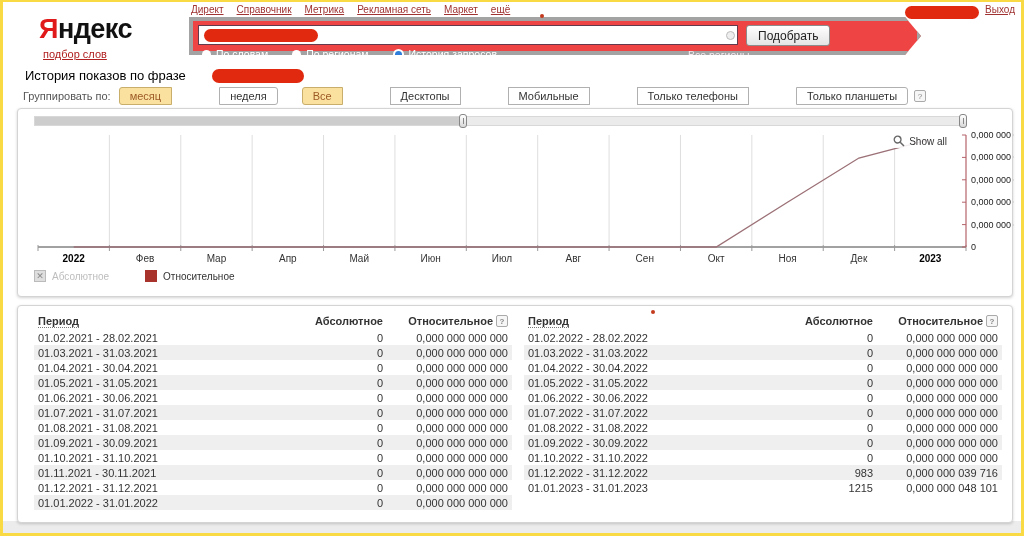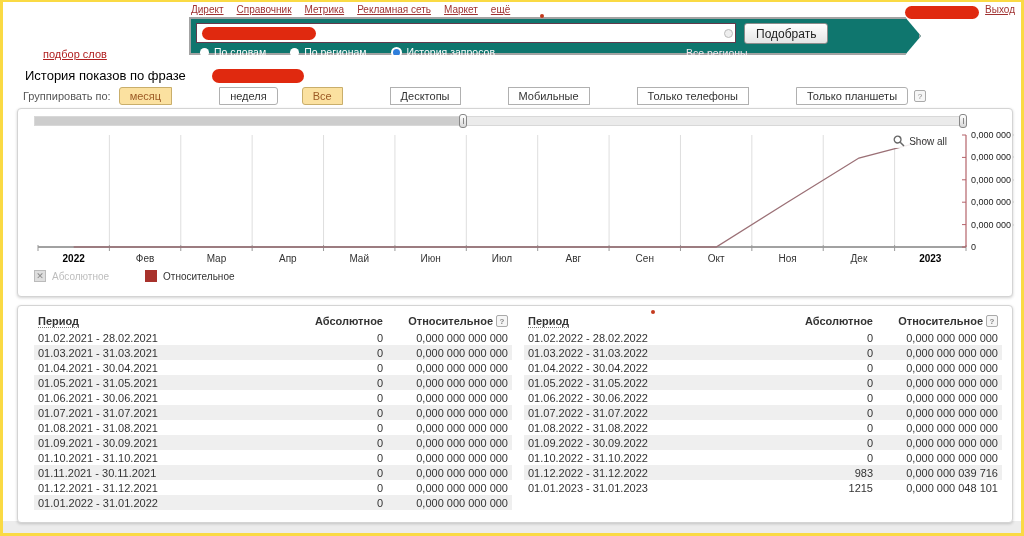--- a/index.html
+++ b/index.html
@@ -15,21 +15,21 @@
   .logo { position:absolute; left:36px; top:12px; font-size:27px; font-weight:bold; letter-spacing:-.5px; }
   .logo .head { color:#e01a1a; } .logo .tail { color:#111; }
   .logo-sub { position:absolute; left:40px; top:46px; width:92px; text-align:left;
               font-size:11px; color:#b02020; text-decoration:underline; cursor:pointer; }
   .user-blob { position:absolute; left:902px; top:4px; width:74px; height:13px;
                background:#e0290f; border-radius:7px; }
   .dot { position:absolute; width:4px; height:4px; border-radius:50%; background:#c43a1e; }
 
   
   .search-form { position:absolute; left:186px; top:15px; width:732px; height:38px;
-     background:#0f766e; border:2px solid #a3a3a3;
+     background:#ef4444; border:4px solid #a3a3a3;
      clip-path:polygon(0 0, calc(100% - 16px) 0, 100% 50%, calc(100% - 16px) 100%, 0 100%); }
   .search-input { position:absolute; left:5px; top:4px; width:540px; height:20px;
      background:#fff; border:1px solid #63394c; font-size:12px; padding:0 16px 0 5px; }
   .query-blob { position:absolute; left:11px; top:8px; width:114px; height:13px;
      background:#e0290f; border-radius:7px; pointer-events:none; }
   .clear-icon { position:absolute; left:533px; top:10px; width:9px; height:9px;
      border:1px solid #bbb; border-radius:50%; background:#eee; cursor:pointer; }
   .submit-btn { position:absolute; left:553px; top:4px; height:21px; padding:0 11px;
      font-size:12px; color:#222; background:linear-gradient(#fff,#e4e4e4);
      border:1px solid #8c8c8c; border-radius:3px; cursor:pointer; }
@@ -100,20 +100,21 @@
     <nav class="top-links" id="top-links">
         <a>Директ</a>
         <a>Справочник</a>
         <a>Метрика</a>
         <a>Рекламная сеть</a>
         <a>Маркет</a>
         <a>ещё</a>
       </nav>
     <a class="logout">Выход</a>
     <div class="user-blob"></div>
+    <div class="logo"><span class="head">Я</span><span class="tail">ндекс</span></div>
     <a class="logo-sub">подбор слов</a>
 
     <div class="search-form">
       <input class="search-input" value="" style="">
       <div class="query-blob"></div>
       <span class="clear-icon"></span>
       <button class="submit-btn">Подобрать</button>
       <div class="modes" id="search-modes">
           <span class="mode">
             <span class="rdot"></span>

